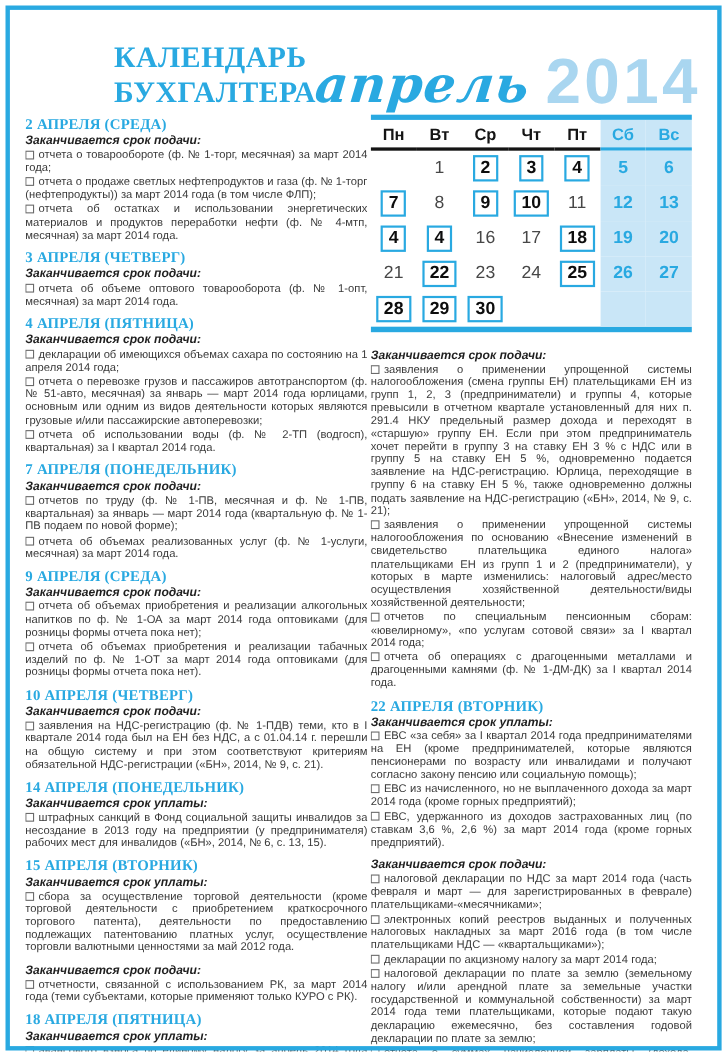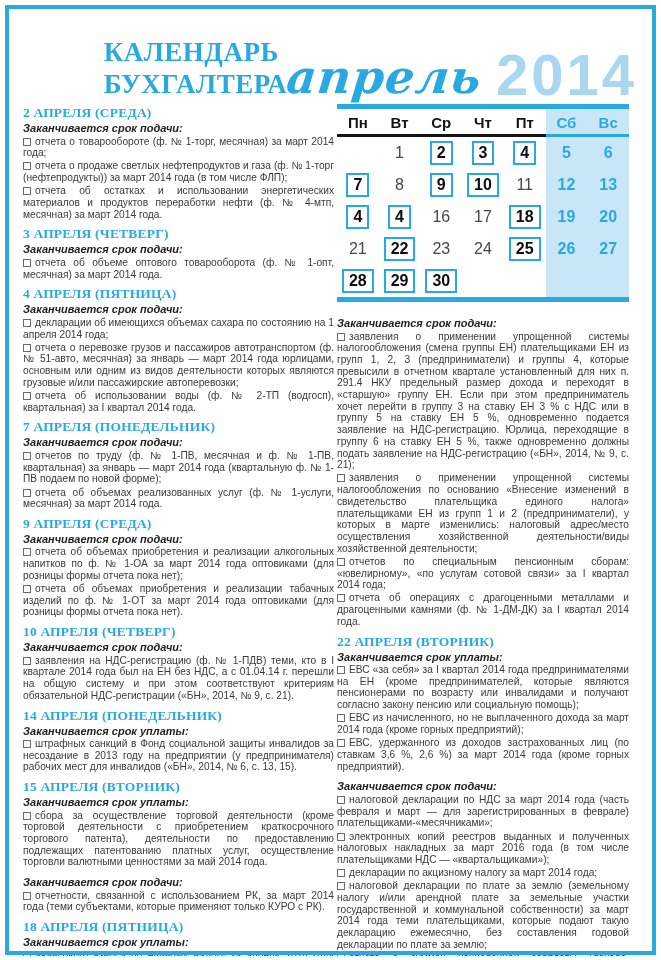--- a/index.html
+++ b/index.html
@@ -149,21 +149,21 @@
           <div class="date-head">14 АПРЕЛЯ (ПОНЕДЕЛЬНИК)</div>
           <div class="block">
             <div class="subhead">Заканчивается срок уплаты:</div>
             <div class="item"><span class="cbx"></span><span>штрафных санкций в Фонд социальной защиты инвалидов за несоздание в 2013 году на предприятии (у предпринимателя) рабочих мест для инвалидов («БН», 2014, № 6, с. 13, 15).</span></div>
           </div>
         </section>
         <section>
           <div class="date-head">15 АПРЕЛЯ (ВТОРНИК)</div>
           <div class="block">
             <div class="subhead">Заканчивается срок уплаты:</div>
-            <div class="item"><span class="cbx"></span><span>сбора за осуществление торговой деятельности (кроме торговой деятельности с приобретением краткосрочного торгового патента), деятельности по предоставлению подлежащих патентованию платных услуг, осуществление торговли валютными ценностями за май 2014 года.</span></div>
+            <div class="item"><span class="cbx"></span><span>сбора за осуществление торговой деятельности (кроме торговой деятельности с приобретением краткосрочного торгового патента), деятельности по предоставлению подлежащих патентованию платных услуг, осуществление торговли валютными ценностями за май 2012 года.</span></div>
           </div>
           <div class="block">
             <div class="subhead">Заканчивается срок подачи:</div>
             <div class="item"><span class="cbx"></span><span>отчетности, связанной с использованием РК, за март 2014 года (теми субъектами, которые применяют только КУРО с РК).</span></div>
           </div>
         </section>
         <section>
           <div class="date-head">18 АПРЕЛЯ (ПЯТНИЦА)</div>
           <div class="block">
             <div class="subhead">Заканчивается срок уплаты:</div>

